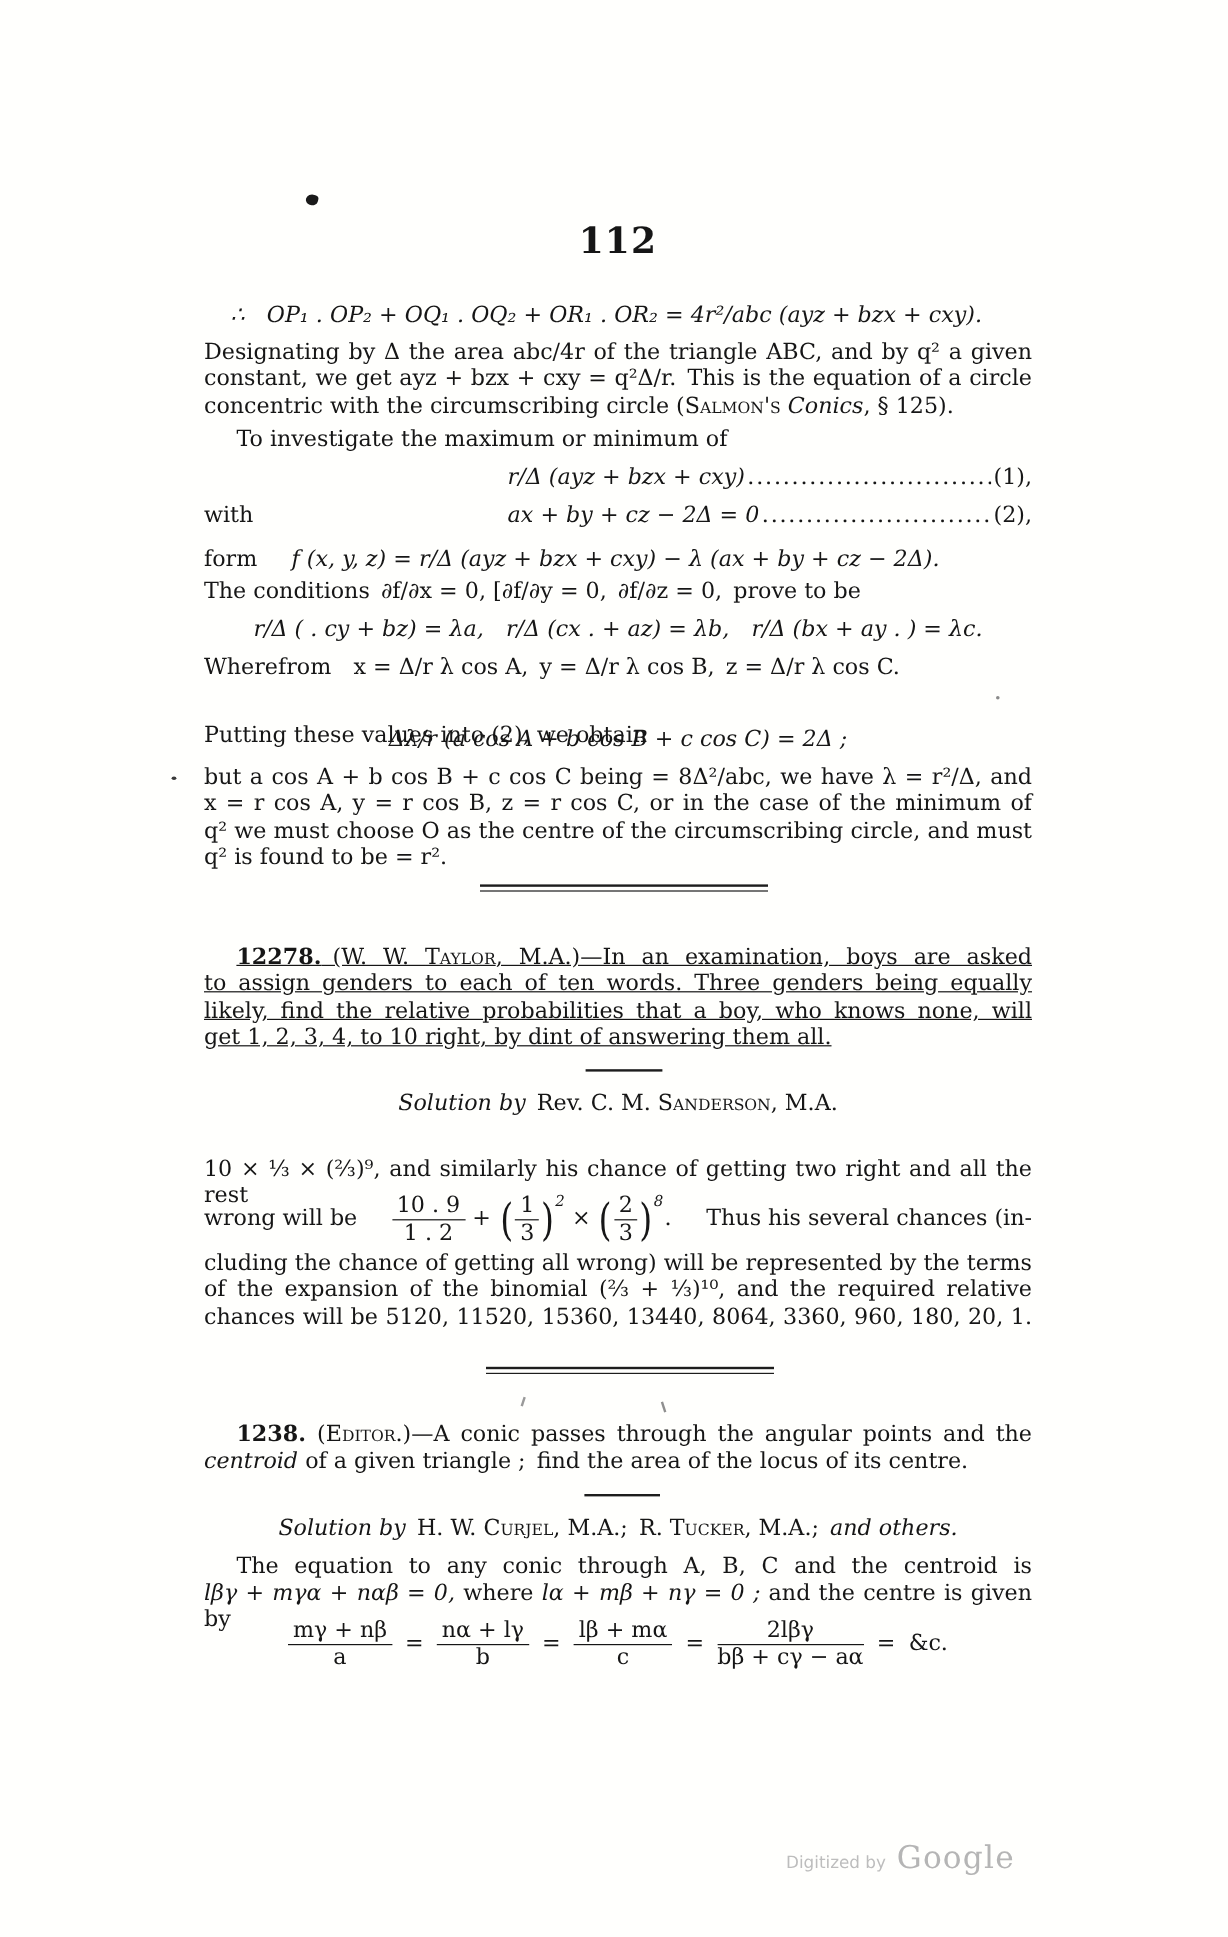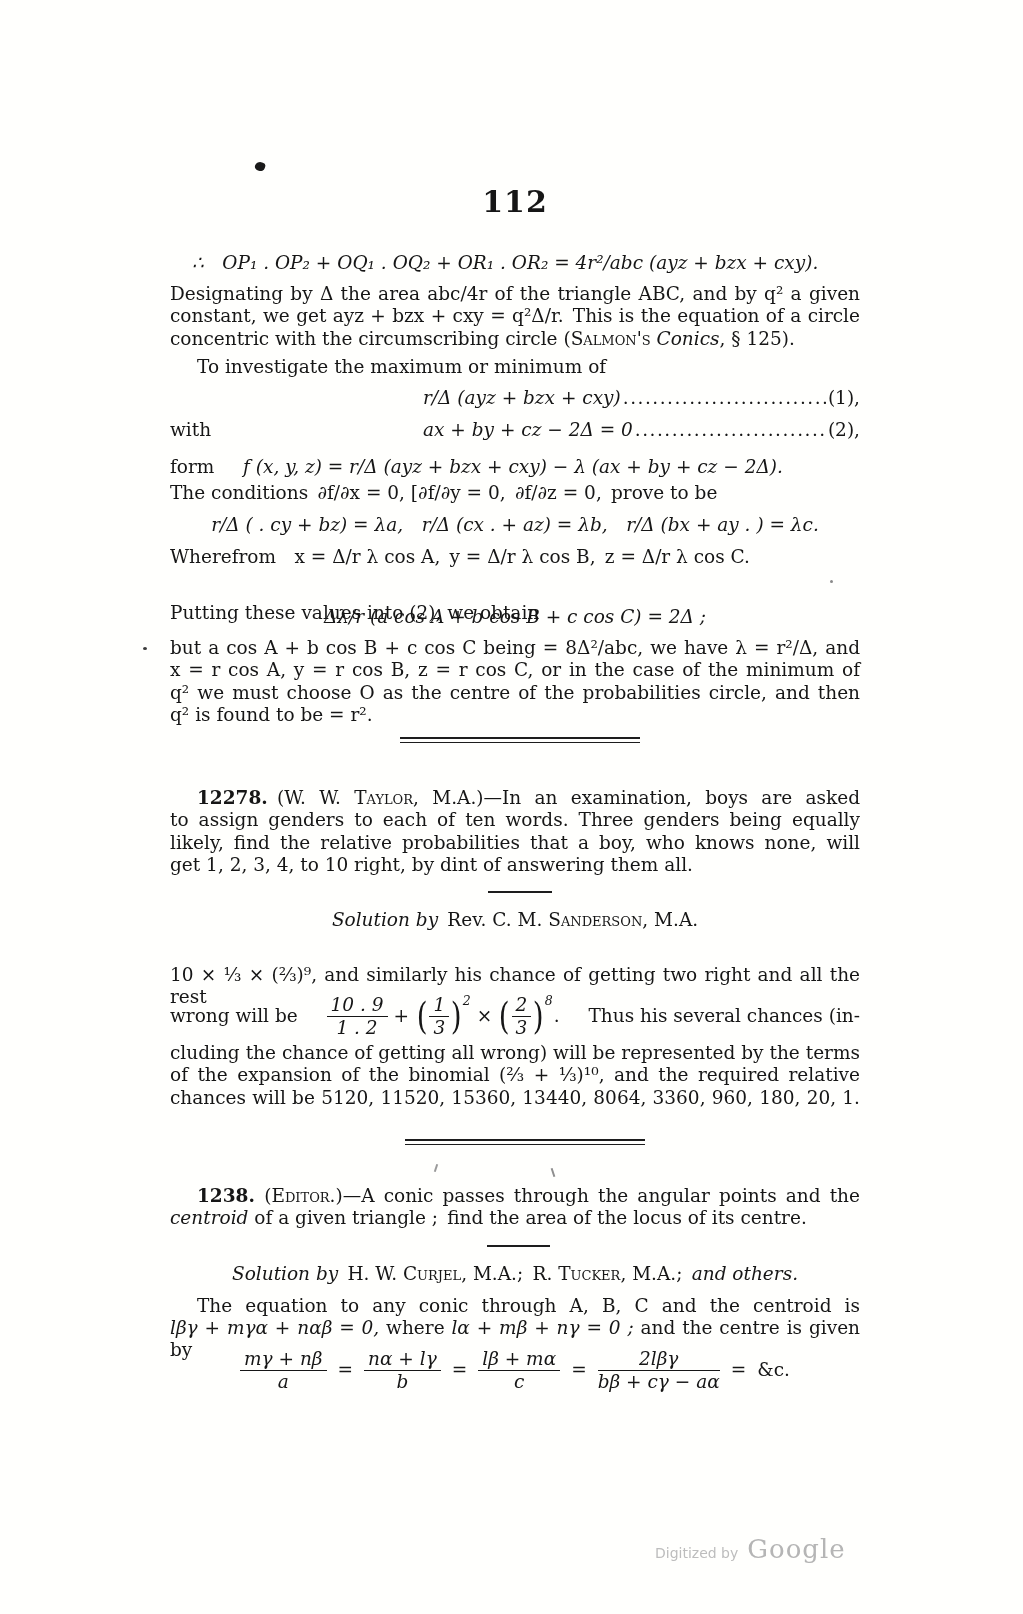--- a/index.html
+++ b/index.html
@@ -25,21 +25,21 @@
   .eqline{display:flex;align-items:baseline;}
   .eqlead{flex:0 0 253px;}
   .eqlead.narrow{flex:0 0 73px;}
   .eqbody{white-space:nowrap;}
   .eqdots{flex:1 1 auto;overflow:hidden;white-space:nowrap;letter-spacing:1.5px;font-style:normal;margin:0 2px;}
   .eqtag{flex:0 0 auto;font-style:normal;}
   
   .drule{position:absolute;height:3px;border-top:2.6px solid #1d1d1d;border-bottom:1.3px solid #1d1d1d;}
   .srule{position:absolute;border-top:2.3px solid #1d1d1d;width:64px;}
   
-  .bfrac{display:inline-block;text-align:center;vertical-align:middle;font-style:italic;line-height:1.05;}
+  .bfrac{display:inline-block;text-align:center;vertical-align:middle;line-height:1.05;}
   .bfrac .fn{display:block;padding:0 4px 1px 4px;border-bottom:1.6px solid #161616;}
   .bfrac .fd{display:block;padding-top:1px;}
   .bgroup{display:inline-flex;align-items:center;}
   .bp{font-size:200%;font-weight:400;font-style:normal;line-height:1;transform:scaleX(.75);}
   .bsup{font-size:12.5px;font-style:italic;position:relative;top:-15px;left:-1px;}
   .fline{display:flex;align-items:center;justify-content:space-between;}
   .fceq{display:flex;align-items:center;justify-content:center;gap:11px;font-size:18.5px;}
   .fceq .eqs{font-style:normal;}
   
   .speck{position:absolute;background:#1a1a1a;}
@@ -96,27 +96,27 @@
 
   <div class="abs" style="top:546px;">Wherefrom  x = Δ/r λ cos A, y = Δ/r λ cos B, z = Δ/r λ cos C.</div>
 
   <div class="abs" style="top:578px;margin-top:24px;">Putting these values into (2), we obtain</div>
 
   <div class="abs ctr math" style="top:606px;">Δλ/r (a cos A + b cos B + c cos C) = 2Δ ;</div>
 
   <div class="abs" style="top:637px;">
     <div class="jl">but a cos A + b cos B + c cos C being = 8Δ²/abc, we have λ = r²/Δ, and</div>
     <div class="jl">x = r cos A, y = r cos B, z = r cos C, or in the case of the minimum of</div>
-    <div class="jl">q² we must choose O as the centre of the probabilities circle, and then</div>
+    <div class="jl">q² we must choose O as the centre of the circumscribing circle, and must</div>
     <div>q² is found to be = r².</div>
   </div>
 
   <div class="drule" style="left:400px;top:737px;width:240px;"></div>
 
-  <div class="abs" style="top:787px;">
+  <div class="abs" style="top:787px;text-decoration:underline;">
     <div class="jl ind"><span class="bold">12278.</span><span> (W. W. </span><span class="sc">Taylor</span><span>, M.A.)—In an examination, boys are asked</span></div>
     <div class="jl">to assign genders to each of ten words. Three genders being equally</div>
     <div class="jl">likely, find the relative probabilities that a boy, who knows none, will</div>
     <div>get 1, 2, 3, 4, to 10 right, by dint of answering them all.</div>
   </div>
 
   <div class="srule" style="left:488px;top:891px;"></div>
 
   <div class="abs ctr" style="top:909px;">
     <span class="it">Solution by</span><span> Rev. C. M. </span><span class="sc">Sanderson</span><span>, M.A.</span>

